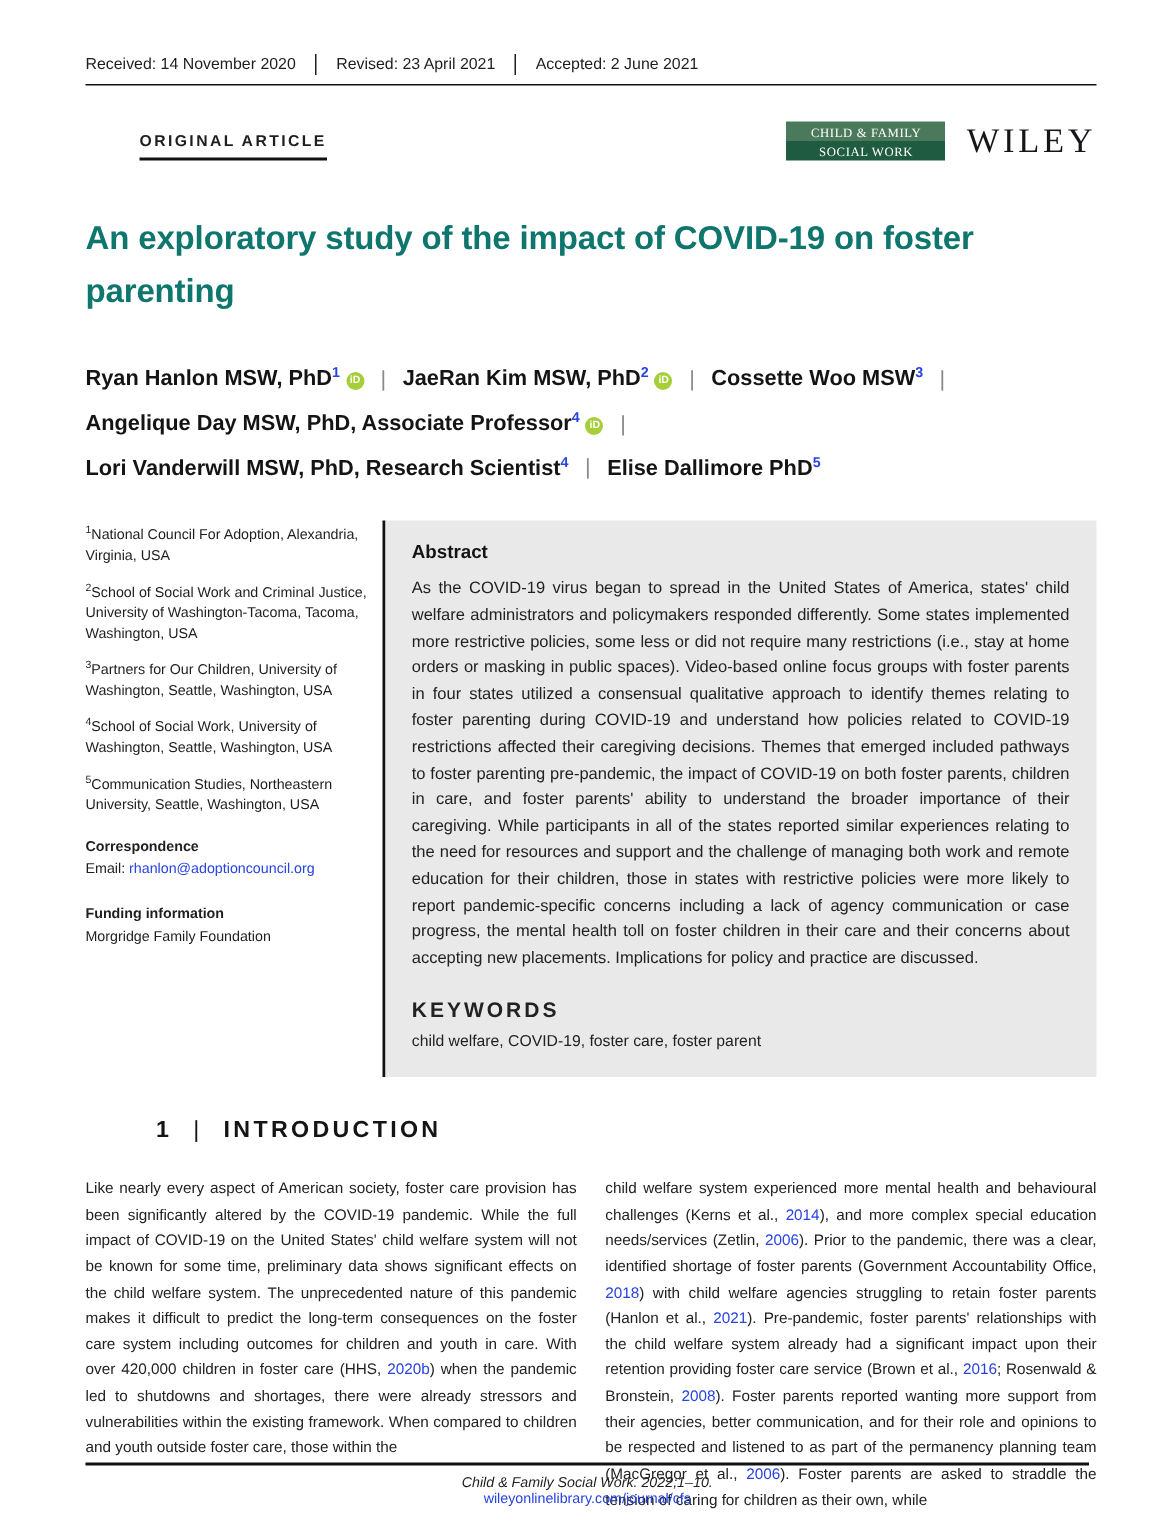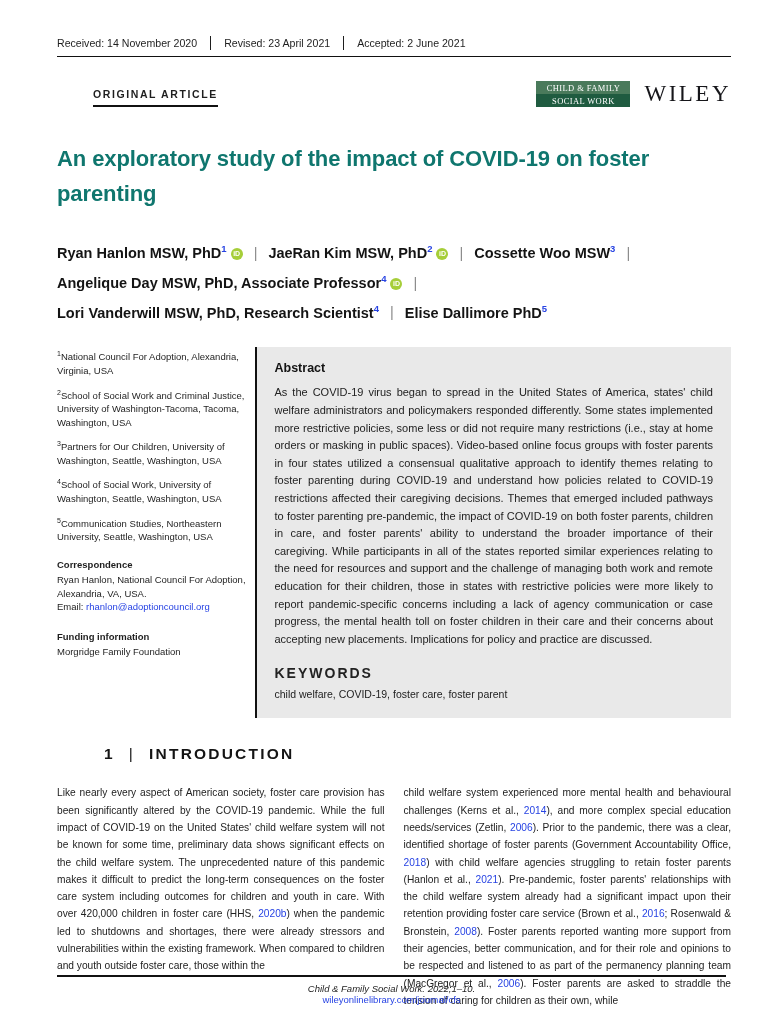--- a/index.html
+++ b/index.html
@@ -20,21 +20,21 @@
   .toprule { border-top:1.6px solid #111; margin-top:6px; }
   .doi-row { margin-top:8px; font-size:10.6px; }
 
   
   .type-row { margin-top:24px; display:flex; justify-content:space-between; align-items:flex-end;margin-left:36px; }
   .article-type {
     font-size:10.5px; font-weight:bold; letter-spacing:1.6px;
     border-bottom:2px solid #111; padding-bottom:5px;
   }
   .logos { display:flex; align-items:center; gap:14px; }
-  .badge { width:94px; text-align:center; font-family:"Liberation Serif", serif; color:#fff; line-height:1; }
+  .badge { width:106px; text-align:center; font-family:"Liberation Serif", serif; color:#fff; line-height:1; }
   .badge-top { background:#4a7a5b; font-size:8.5px; padding:2.5px 0 2px 0; letter-spacing:0.4px; }
   .badge-bottom { background:#1f5b40; font-size:8.5px; padding:2.5px 0 2px 0; letter-spacing:0.4px; }
   .wiley { font-family:"Liberation Serif", serif; font-size:23px; letter-spacing:2.5px; color:#16161a; }
 
   
   .title { margin-top:34px; font-size:22px; font-weight:bold; line-height:35px; color:#0f766e; max-width:655px; letter-spacing:-0.1px; }
   .authors { margin-top:25px; font-size:14.5px; font-weight:bold; line-height:26px; color:#141414; }
   .author-sup { color:#2743e3; font-size:9.5px; font-weight:bold; }
   .orcid {
     display:inline-block; width:12px; height:12px; border-radius:50%;
@@ -109,21 +109,20 @@
     <div class="info-row">
       <div class="sidebar">
         <div id="affiliations">
             <div class="affiliation"><sup>1</sup>National Council For Adoption, Alexandria, Virginia, USA</div>
             <div class="affiliation"><sup>2</sup>School of Social Work and Criminal Justice, University of Washington-Tacoma, Tacoma, Washington, USA</div>
             <div class="affiliation"><sup>3</sup>Partners for Our Children, University of Washington, Seattle, Washington, USA</div>
             <div class="affiliation"><sup>4</sup>School of Social Work, University of Washington, Seattle, Washington, USA</div>
             <div class="affiliation"><sup>5</sup>Communication Studies, Northeastern University, Seattle, Washington, USA</div>
           </div>
         <div class="corr-heading">Correspondence</div>
-        <div class="corr-text">Ryan Hanlon, National Council For Adoption, Alexandria, VA, USA.</div>
         <div class="corr-email"><span>Email: </span><span class="link">rhanlon@adoptioncouncil.org</span></div>
         <div class="fund-heading">Funding information</div>
         <div class="fund-text">Morgridge Family Foundation</div>
       </div>
       <div class="vdivider"></div>
       <div class="abstract-box">
         <div class="abstract-heading">Abstract</div>
         <p class="abstract-text">As the COVID-19 virus began to spread in the United States of America, states' child welfare administrators and policymakers responded differently. Some states implemented more restrictive policies, some less or did not require many restrictions (i.e., stay at home orders or masking in public spaces). Video-based online focus groups with foster parents in four states utilized a consensual qualitative approach to identify themes relating to foster parenting during COVID-19 and understand how policies related to COVID-19 restrictions affected their caregiving decisions. Themes that emerged included pathways to foster parenting pre-pandemic, the impact of COVID-19 on both foster parents, children in care, and foster parents' ability to understand the broader importance of their caregiving. While participants in all of the states reported similar experiences relating to the need for resources and support and the challenge of managing both work and remote education for their children, those in states with restrictive policies were more likely to report pandemic-specific concerns including a lack of agency communication or case progress, the mental health toll on foster children in their care and their concerns about accepting new placements. Implications for policy and practice are discussed.</p>
         <div class="keywords-heading">KEYWORDS</div>
         <div class="keywords-text">child welfare, COVID-19, foster care, foster parent</div>

